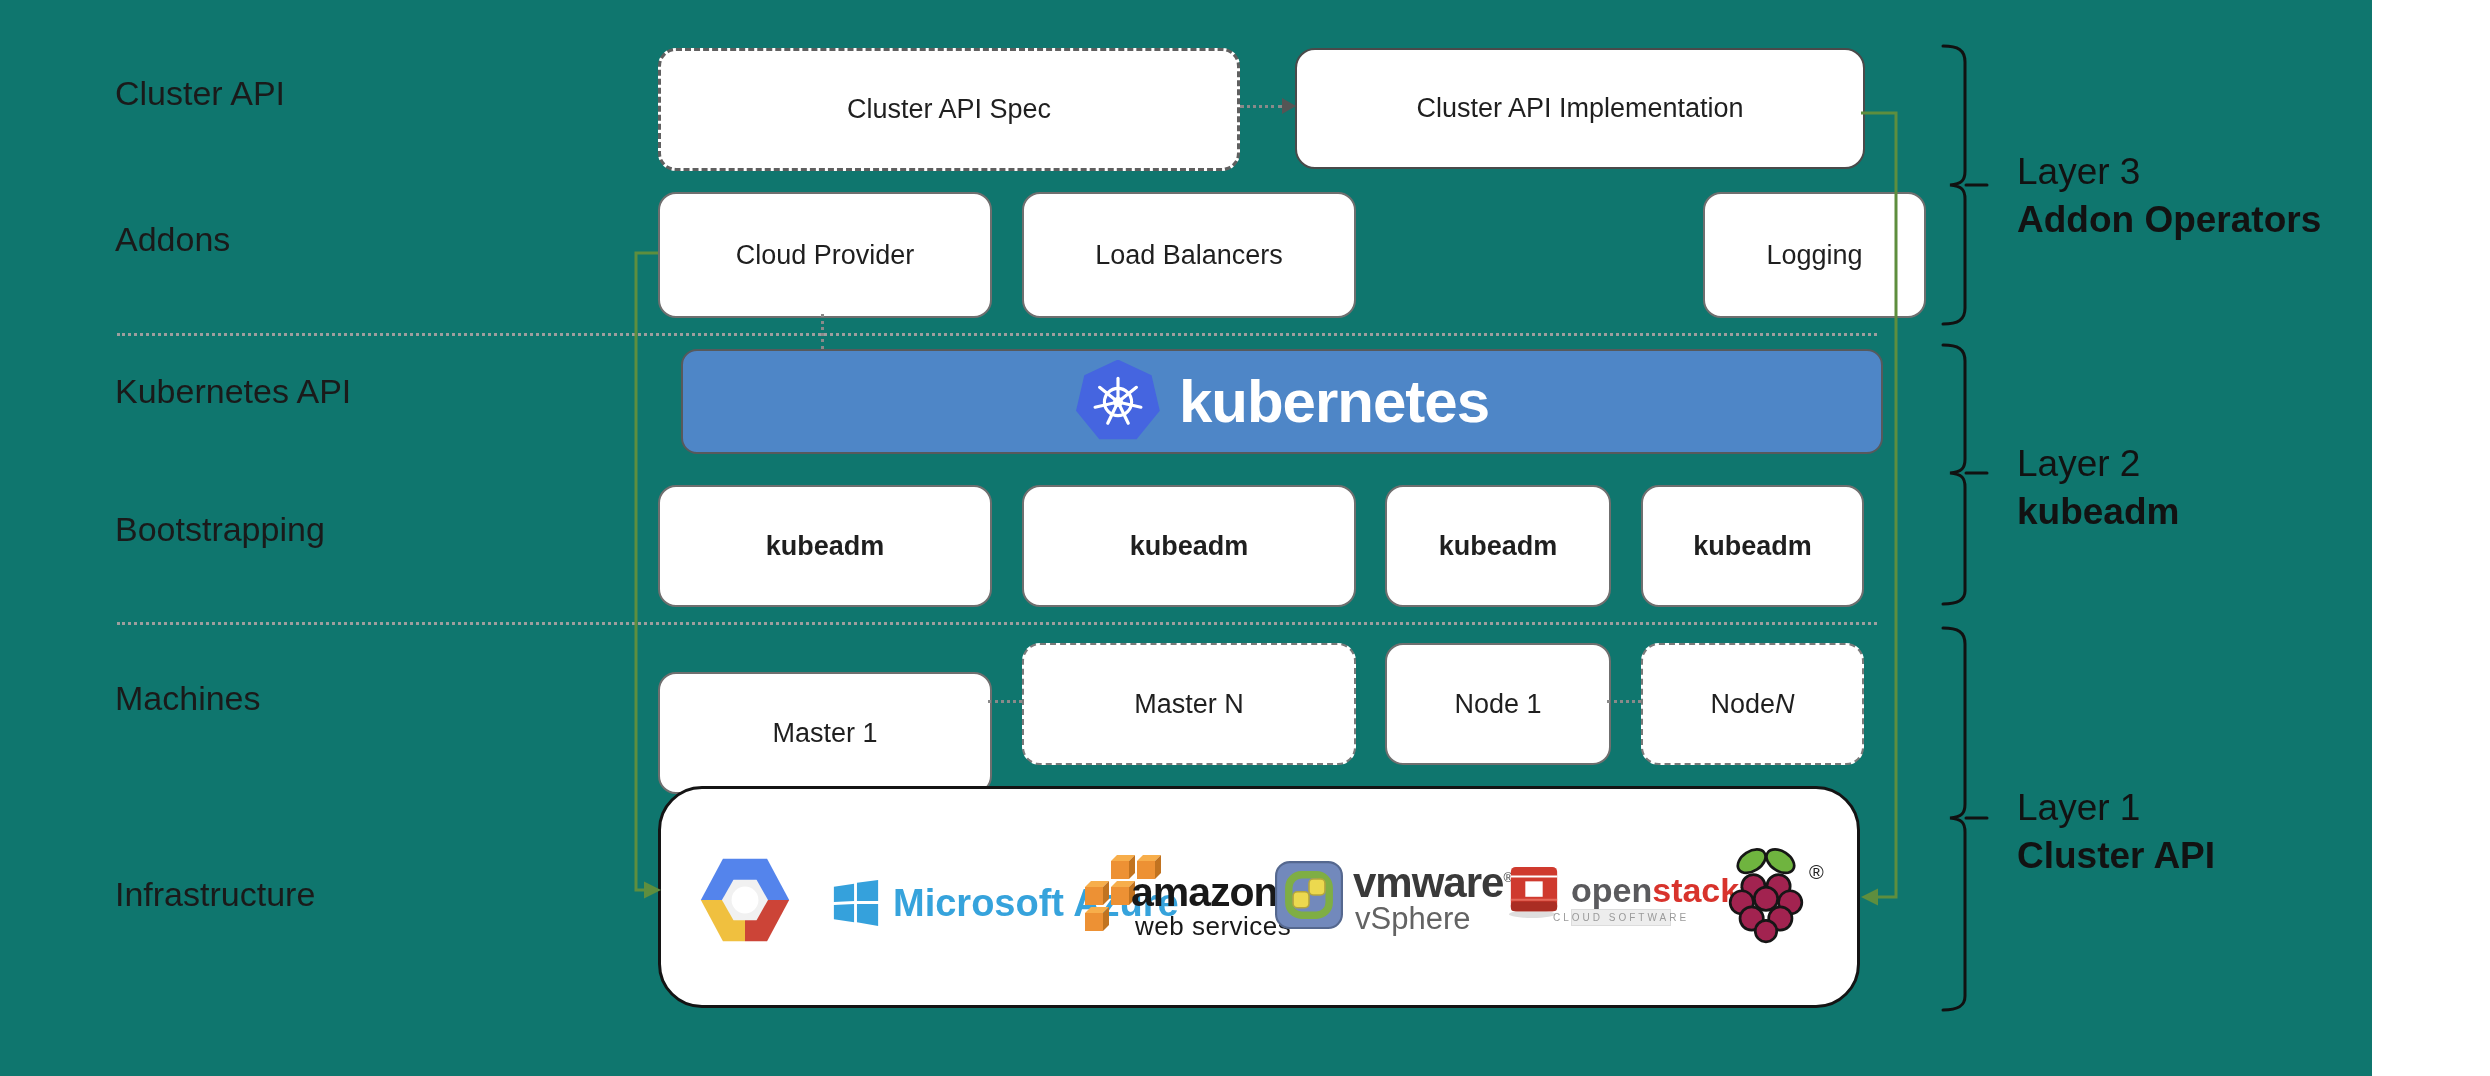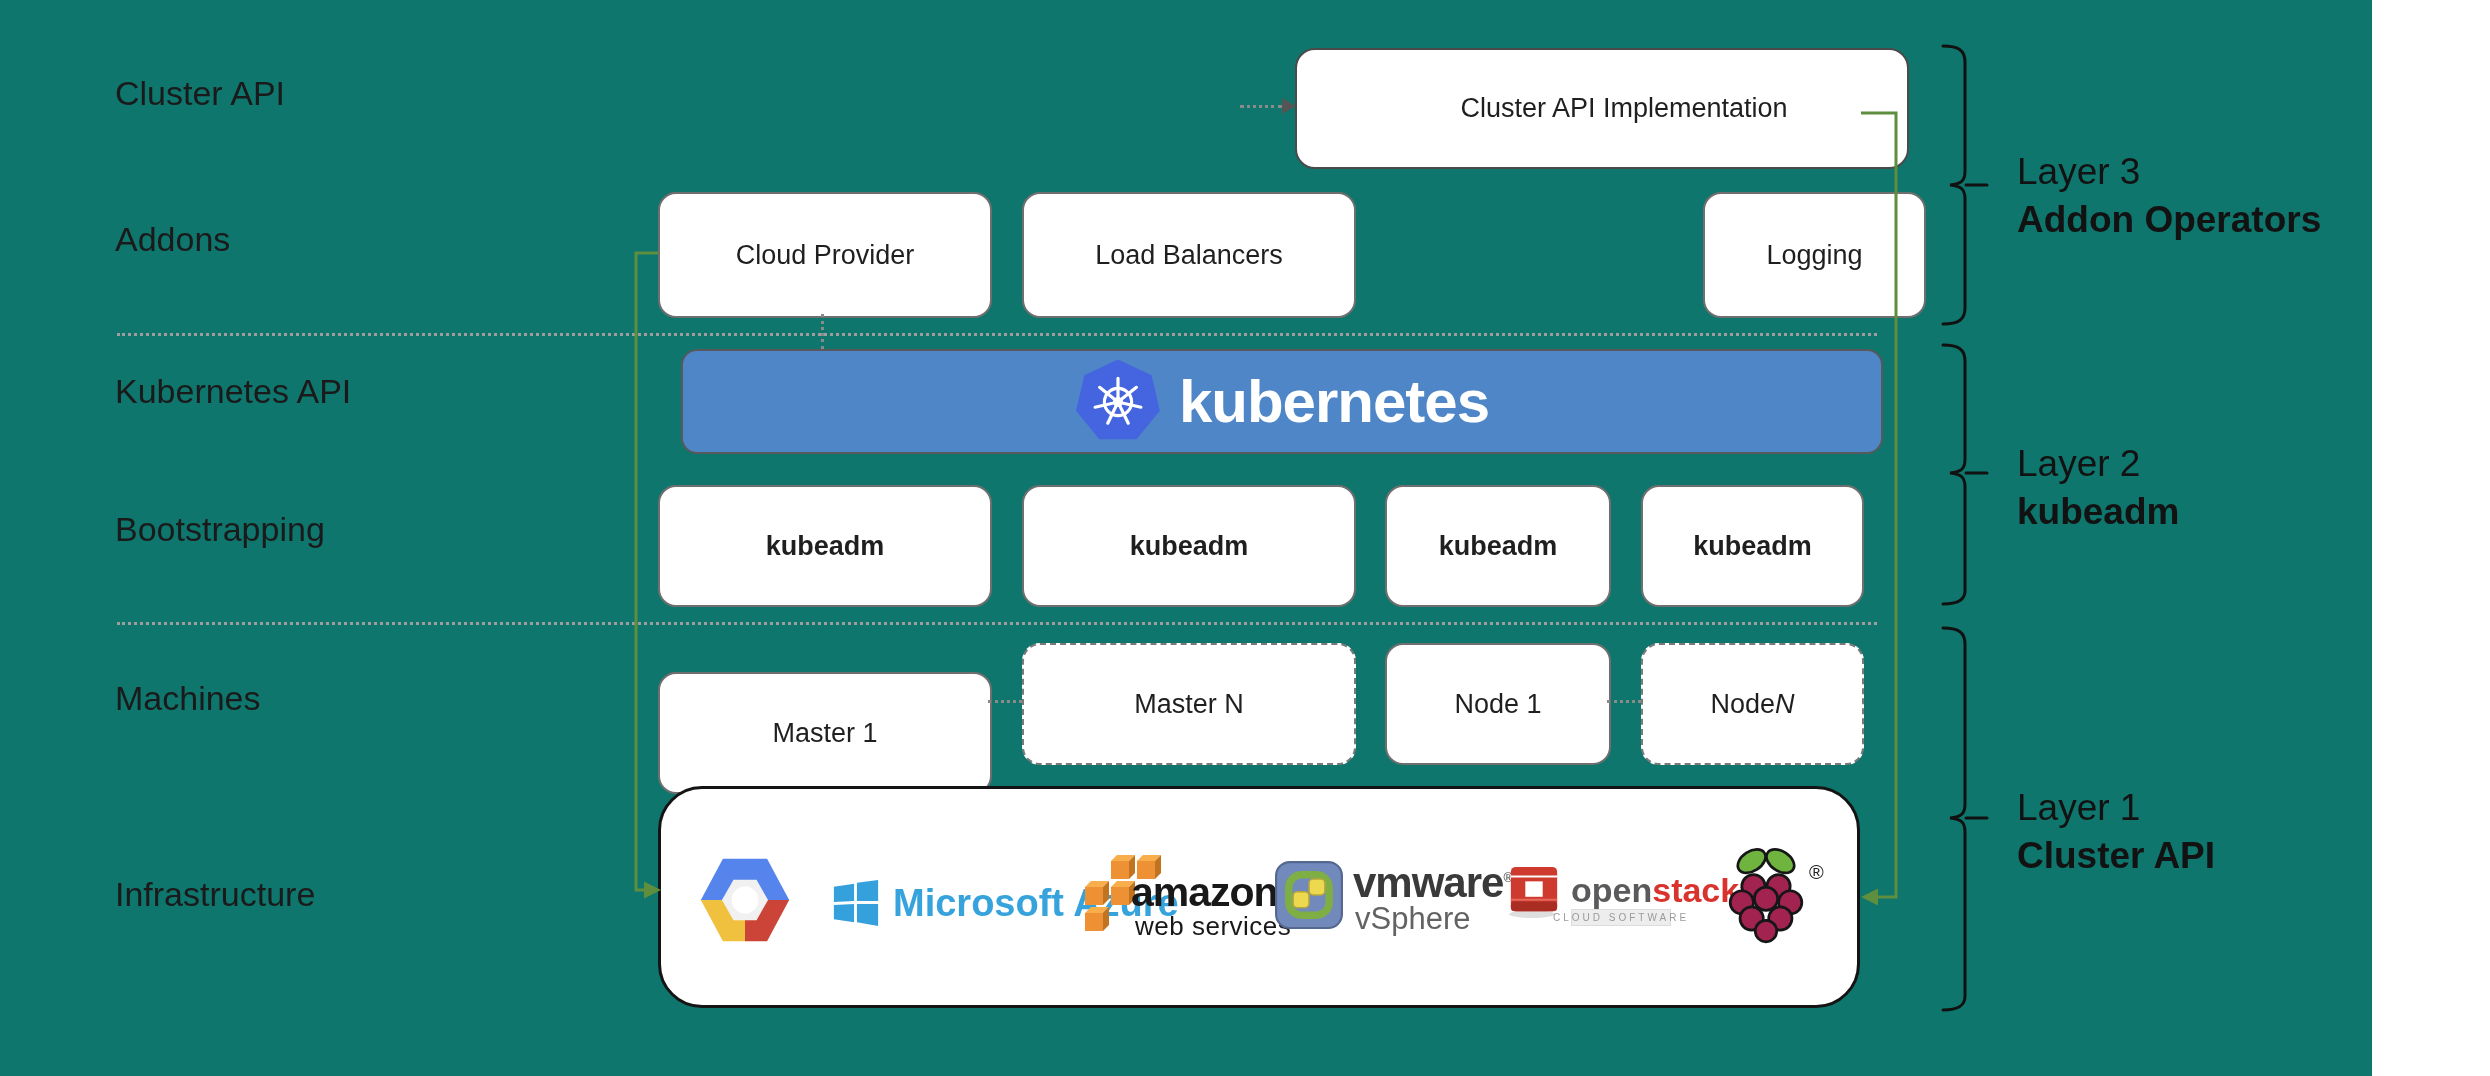--- a/index.html
+++ b/index.html
@@ -9,21 +9,21 @@
   }
   .abs{position:absolute;}
   
   .rail-label{position:absolute;left:115px;font-size:34px;line-height:40px;color:#1a1a1a;white-space:nowrap;}
   
   .box{position:absolute;display:flex;align-items:center;justify-content:center;
        background:#ffffff;border:2.5px solid #6f6f6f;border-radius:18px;
        font-size:27px;color:#1f1f1f;text-align:center;}
   .box.dashed{border:3px dashed #5f5f5f;}
   .box.dashed-light{border:2.5px dashed #7a7a7a;}
-  .box.strong{border-color:#4a4a4a;border-width:2.5px;border-radius:20px;padding-left:44px;}
+  .box.strong{border-color:#4a4a4a;border-width:2.5px;border-radius:20px;}
   .box.bold{font-weight:bold;}
   
   .dotted-sep{position:absolute;height:0;border-top:3px dotted #9e9e9e;}
   .dotted-v{position:absolute;width:0;border-left:3px dotted #8a8a8a;}
   .dotted-h{position:absolute;height:0;border-top:3px dotted #8a8a8a;}
   .arrow-right-gray{position:absolute;width:0;height:0;border-top:8px solid transparent;border-bottom:8px solid transparent;border-left:14px solid #555;}
   
   #k8s-banner{position:absolute;left:658px;top:349px;width:1202px;height:105px;background:#4e86c7;
     border:2.5px solid #57595c;border-radius:16px;display:flex;align-items:center;justify-content:center;box-sizing:border-box;margin-left:23px;}
   #k8s-hept{width:86px;height:84px;background:#4565e0;flex:0 0 auto;
@@ -59,20 +59,23 @@
   <div class="rail-label" style="top:73px">Cluster API</div>
   <div class="rail-label" style="top:219px">Addons</div>
   <div class="rail-label" style="top:371px">Kubernetes API</div>
   <div class="rail-label" style="top:509px">Bootstrapping</div>
   <div class="rail-label" style="top:678px">Machines</div>
   <div class="rail-label" style="top:874px">Infrastructure</div>
 
   <div class="dotted-sep" style="left:117px;top:333px;width:1760px"></div>
   <div class="dotted-sep" style="left:117px;top:622px;width:1760px"></div>
 
+  <div class="box dashed" style="left:658px;top:48px;width:576px;height:117px">
+    <span>Cluster API Spec</span>
+  </div>
   <div class="box strong" style="left:1295px;top:48px;width:566px;height:117px">
     <span>Cluster API Implementation</span>
   </div>
   <div class="dotted-h" style="left:1240px;top:105px;width:42px"></div>
   <div class="arrow-right-gray" style="left:1282px;top:98px"></div>
 
   <div class="box" style="left:658px;top:192px;width:330px;height:122px">
     <span>Cloud Provider</span>
   </div>
   <div class="box" style="left:1022px;top:192px;width:330px;height:122px">

